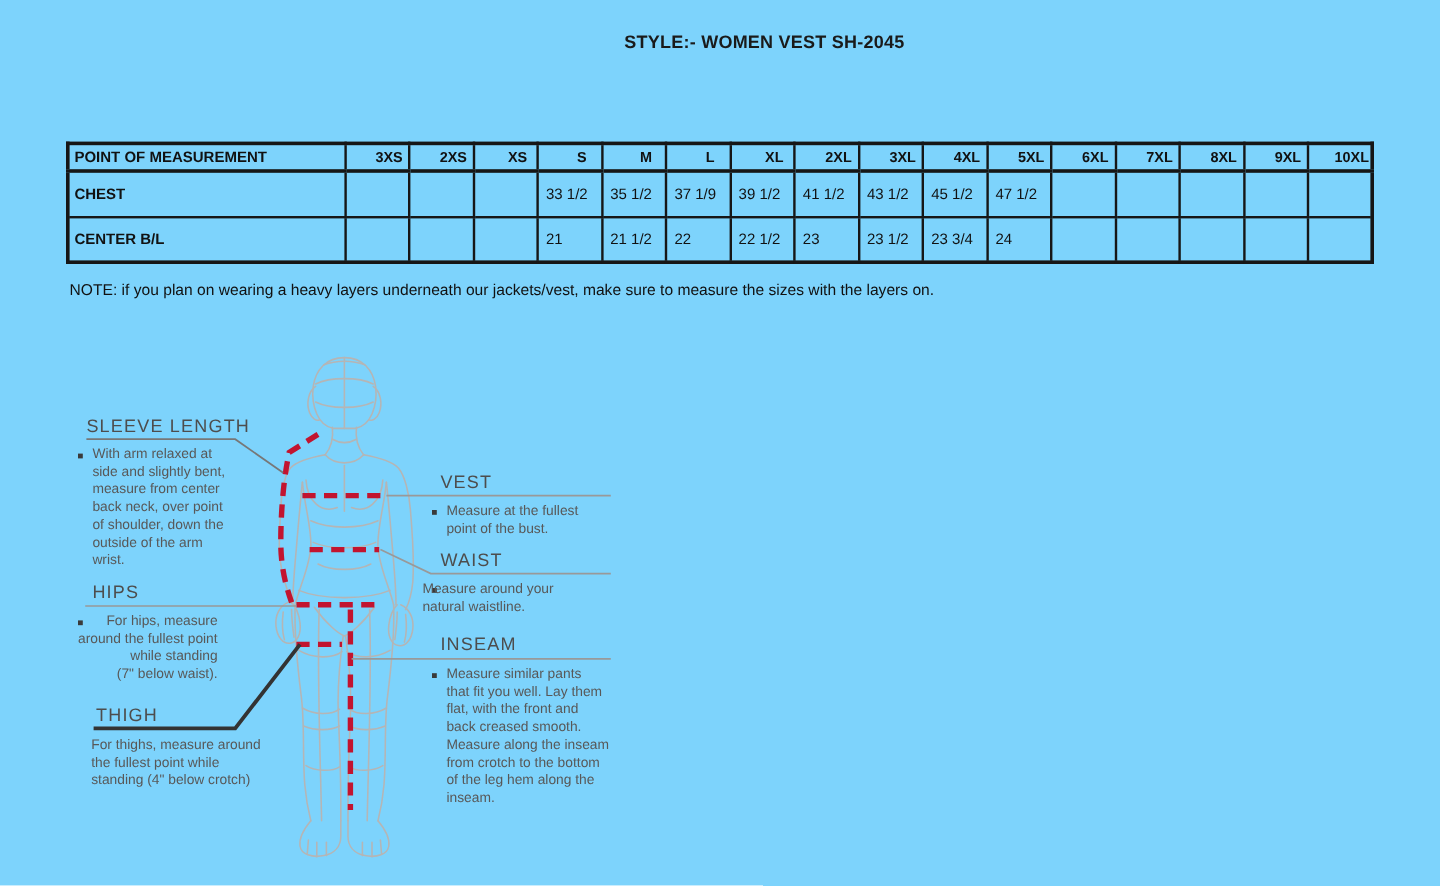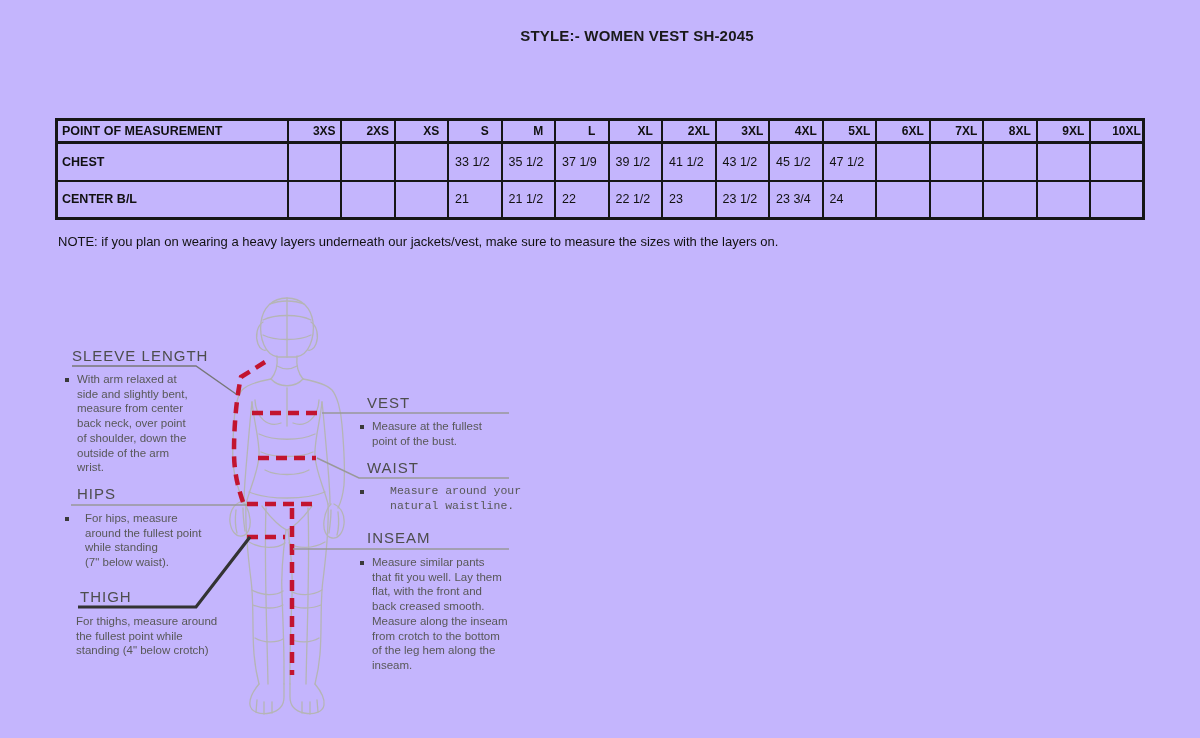--- a/index.html
+++ b/index.html
@@ -6,21 +6,21 @@
     --measure-line:#c2142f;
     --figure-outline:#b5b5b5;
     --leader-line:#999999;
     --thigh-leader:#333333;
     --heading-text:#4d4d4d;
     --desc-text:#585858;
   }
   *{margin:0;padding:0;box-sizing:border-box;}
   html,body{background:#ffffff;}
   body{font-family:"Liberation Sans",sans-serif;}
-  #page{position:relative;width:1200px;height:738px;background:#c4b5fd;overflow:hidden;}
+  #page{position:relative;width:1200px;height:738px;background:#7dd3fc;overflow:hidden;}
 
   .doc-title{
     position:absolute;top:27px;left:637px;transform:translateX(-50%);
     font-size:15px;font-weight:bold;color:#1a1a1a;letter-spacing:.2px;white-space:nowrap;
   }
 
   table.size-table{
     position:absolute;left:55px;top:118px;width:1090px;
     border-collapse:collapse;table-layout:fixed;
     border:3px solid #161616;
@@ -226,38 +226,38 @@
   <div class="guide-desc" style="left:77px;top:372px;">With arm relaxed at
 side and slightly bent,
 measure from center
 back neck, over point
 of shoulder, down the
 outside of the arm
 wrist.</div>
 
   <div class="guide-heading" style="left:77px;top:485px;">HIPS</div>
   <span class="bullet" style="left:65px;top:517px;"></span>
-  <div class="guide-desc" style="left:85px;top:511px;">For hips, measure
+  <div class="guide-desc" style="left:65px;top:511px;text-align:right;">For hips, measure
 around the fullest point
 while standing
 (7" below waist).</div>
 
   <div class="guide-heading" style="left:80px;top:588px;">THIGH</div>
   <div class="guide-desc" style="left:76px;top:614px;">For thighs, measure around
 the fullest point while
 standing (4" below crotch)</div>
 
   <div class="guide-heading" style="left:367px;top:394px;">VEST</div>
   <span class="bullet" style="left:360px;top:425px;"></span>
   <div class="guide-desc" style="left:372px;top:419px;">Measure at the fullest
 point of the bust.</div>
 
   <div class="guide-heading" style="left:367px;top:459px;">WAIST</div>
   <span class="bullet" style="left:360px;top:490px;"></span>
-  <div class="guide-desc" style="left:390px;top:484px;font-family:Liberation Mono, monospace;">Measure around your
+  <div class="guide-desc" style="left:352px;top:484px;">Measure around your
 natural waistline.</div>
 
   <div class="guide-heading" style="left:367px;top:529px;">INSEAM</div>
   <span class="bullet" style="left:360px;top:561px;"></span>
   <div class="guide-desc" style="left:372px;top:555px;">Measure similar pants
 that fit you well. Lay them
 flat, with the front and
 back creased smooth.
 Measure along the inseam
 from crotch to the bottom

